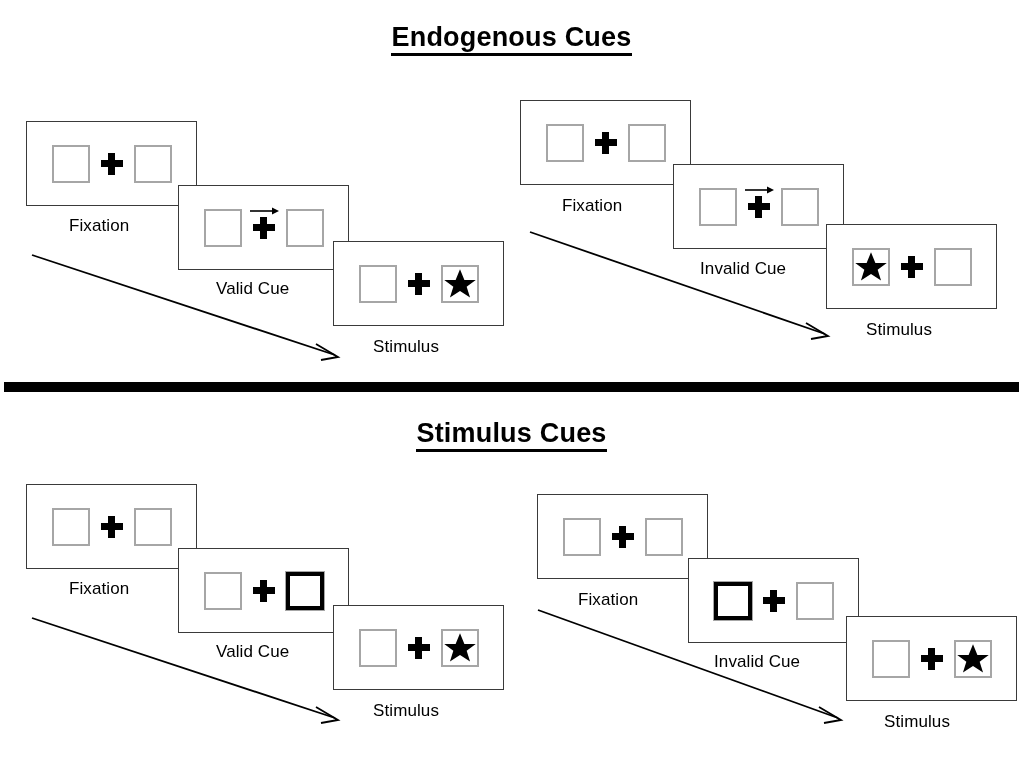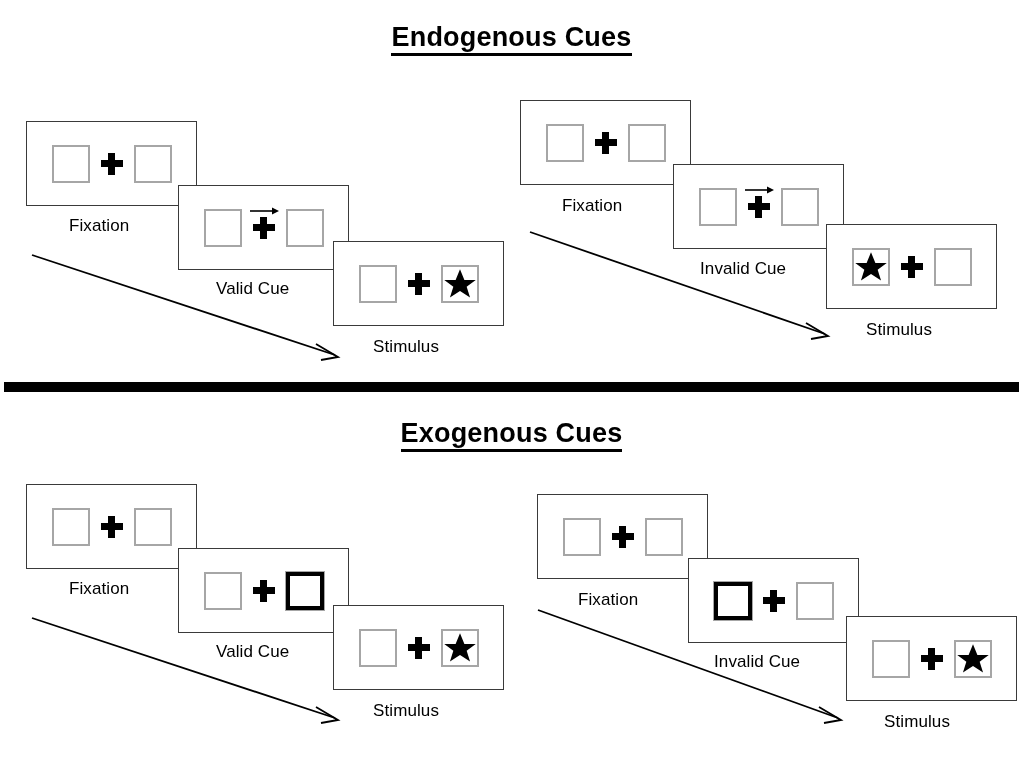--- a/index.html
+++ b/index.html
@@ -253,21 +253,21 @@
     <div class="box empty">
       
     </div>
   </div>
 </div>
 <div class="caption" style="left:866px; top:320px;">Stimulus</div>
 
 <div class="divider" style="top:382px;"></div>
 
 <div class="section-title" style="top:418px;">
-  <span>Exogenous Cues</span>
+  <span>Stimulus Cues</span>
 </div>
 
 <svg class="time-arrow" style="left:20px; top:608px; width:340px; height:125px;" viewBox="0 0 340 125">
   <line x1="12" y1="10" x2="315" y2="110" stroke="#000" stroke-width="1.8"></line>
   <polyline points="296,99 318,112 301,115" fill="none" stroke="#000" stroke-width="1.8"></polyline>
 </svg>
 
 <div class="panel" style="left:26px; top:484px; width:171px; height:85px;">
   <div class="panel-inner">
     <div class="box empty">

